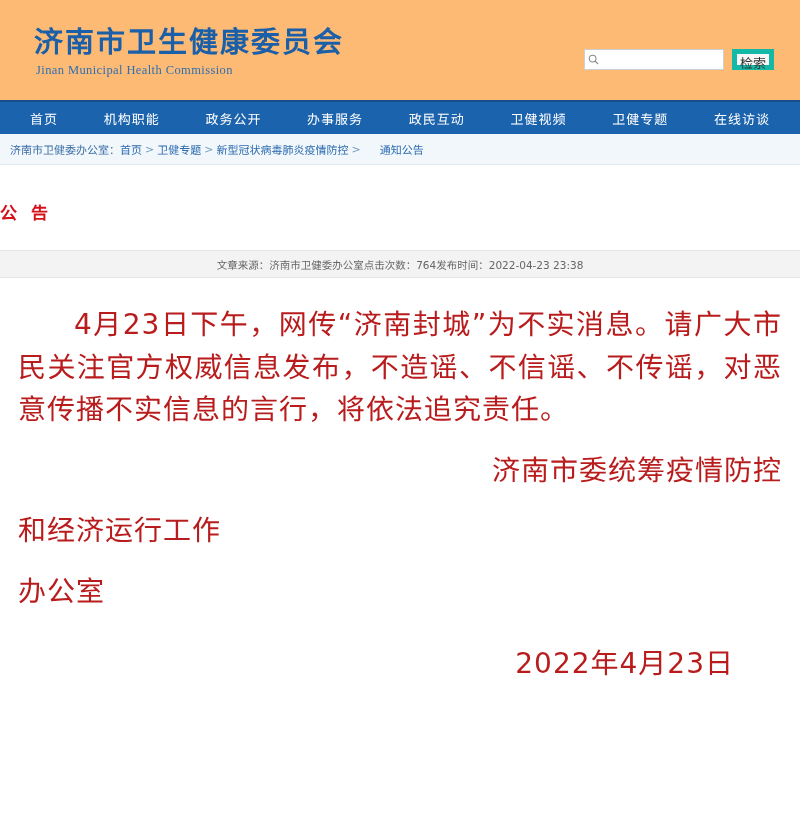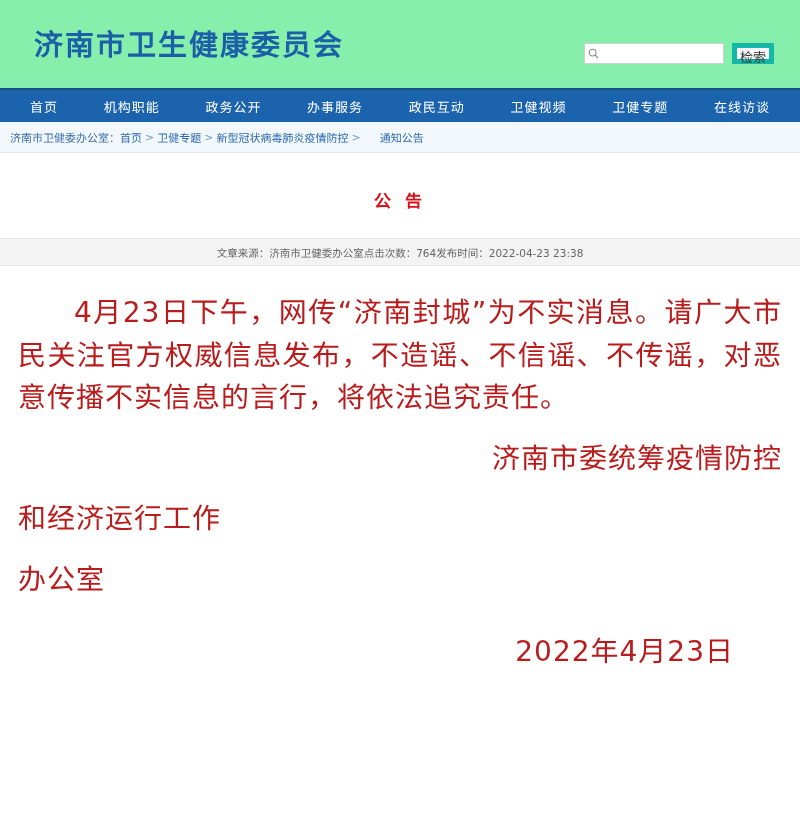--- a/index.html
+++ b/index.html
@@ -16,22 +16,22 @@
   }
   .page {
     width: 800px;
     height: 826px;
     position: relative;
     background: #ffffff;
   }
 
   
   .header {
-    height: 88px;
-    background: #86efac;
+    height: 100px;
+    background: #fdba74;
     display: flex;
     align-items: center;
     justify-content: space-between;
     padding: 0 26px 0 34px;
     box-sizing: border-box;
   }
   .brand {
     display: flex;
     flex-direction: column;
     justify-content: center;
@@ -132,21 +132,20 @@
     color: #3a6ea5;
     font-family: "DejaVu Sans", sans-serif;
   }
   .breadcrumb span { white-space: nowrap; }
   .crumb-sep { margin: 0 3px; color: #6f9bc4; }
   .crumb-link { color: #2b6bb0; cursor: pointer; }
   .crumb-current { color: #2b6bb0; margin-left: 16px; }
 
   
   .article-title {
-    text-align: center;
     color: #d4121a;
     font-size: 17px;
     font-weight: bold;
     font-family: "DejaVu Sans", sans-serif;
     letter-spacing: 4px;
     padding: 34px 0 26px 0;
     background: #fff;
   }
   .meta-bar {
     background: #f3f3f3;
@@ -185,20 +184,21 @@
   .sign-date { text-align: right; padding-right: 48px; margin-top: 30px; }
 </style>
 </head>
 <body>
 
 <div class="page">
 
   <div class="header">
     <div class="brand">
       <div class="brand-cn">济南市卫生健康委员会</div>
+      <div class="brand-en">Jinan Municipal Health Commission</div>
     </div>
     <div class="search-area">
       <div class="search-box">
         <span class="search-icon">
           <svg width="11" height="11" viewBox="0 0 11 11" aria-hidden="true">
             <circle cx="4.6" cy="4.6" r="3.4" fill="none" stroke="#8a8a8a" stroke-width="1.1"></circle>
             <line x1="7.2" y1="7.2" x2="10" y2="10" stroke="#8a8a8a" stroke-width="1.1"></line>
           </svg>
         </span>
         <input class="search-input" type="text" value="" placeholder="" style="">

